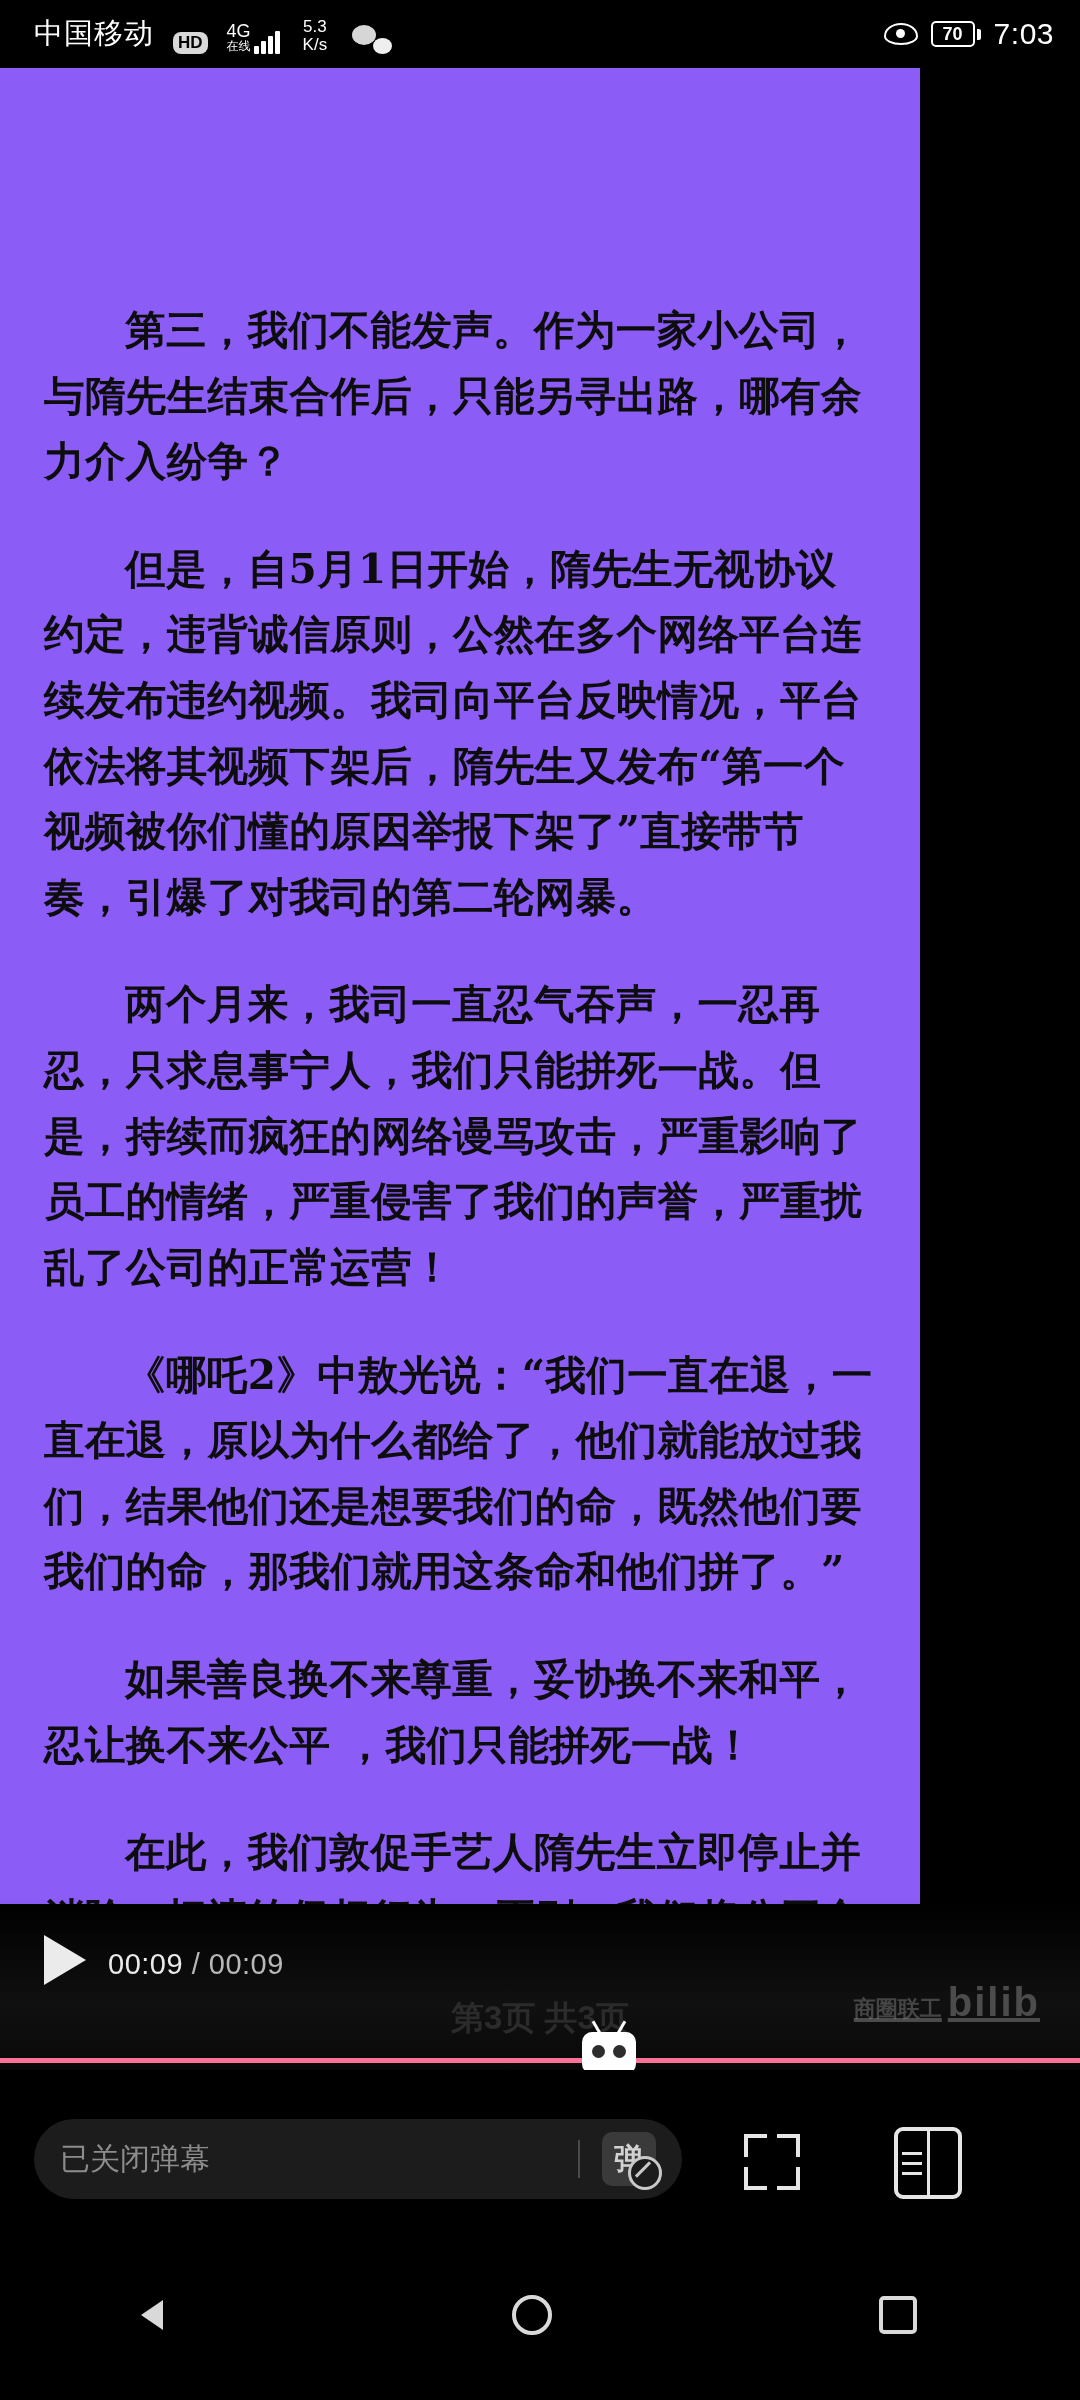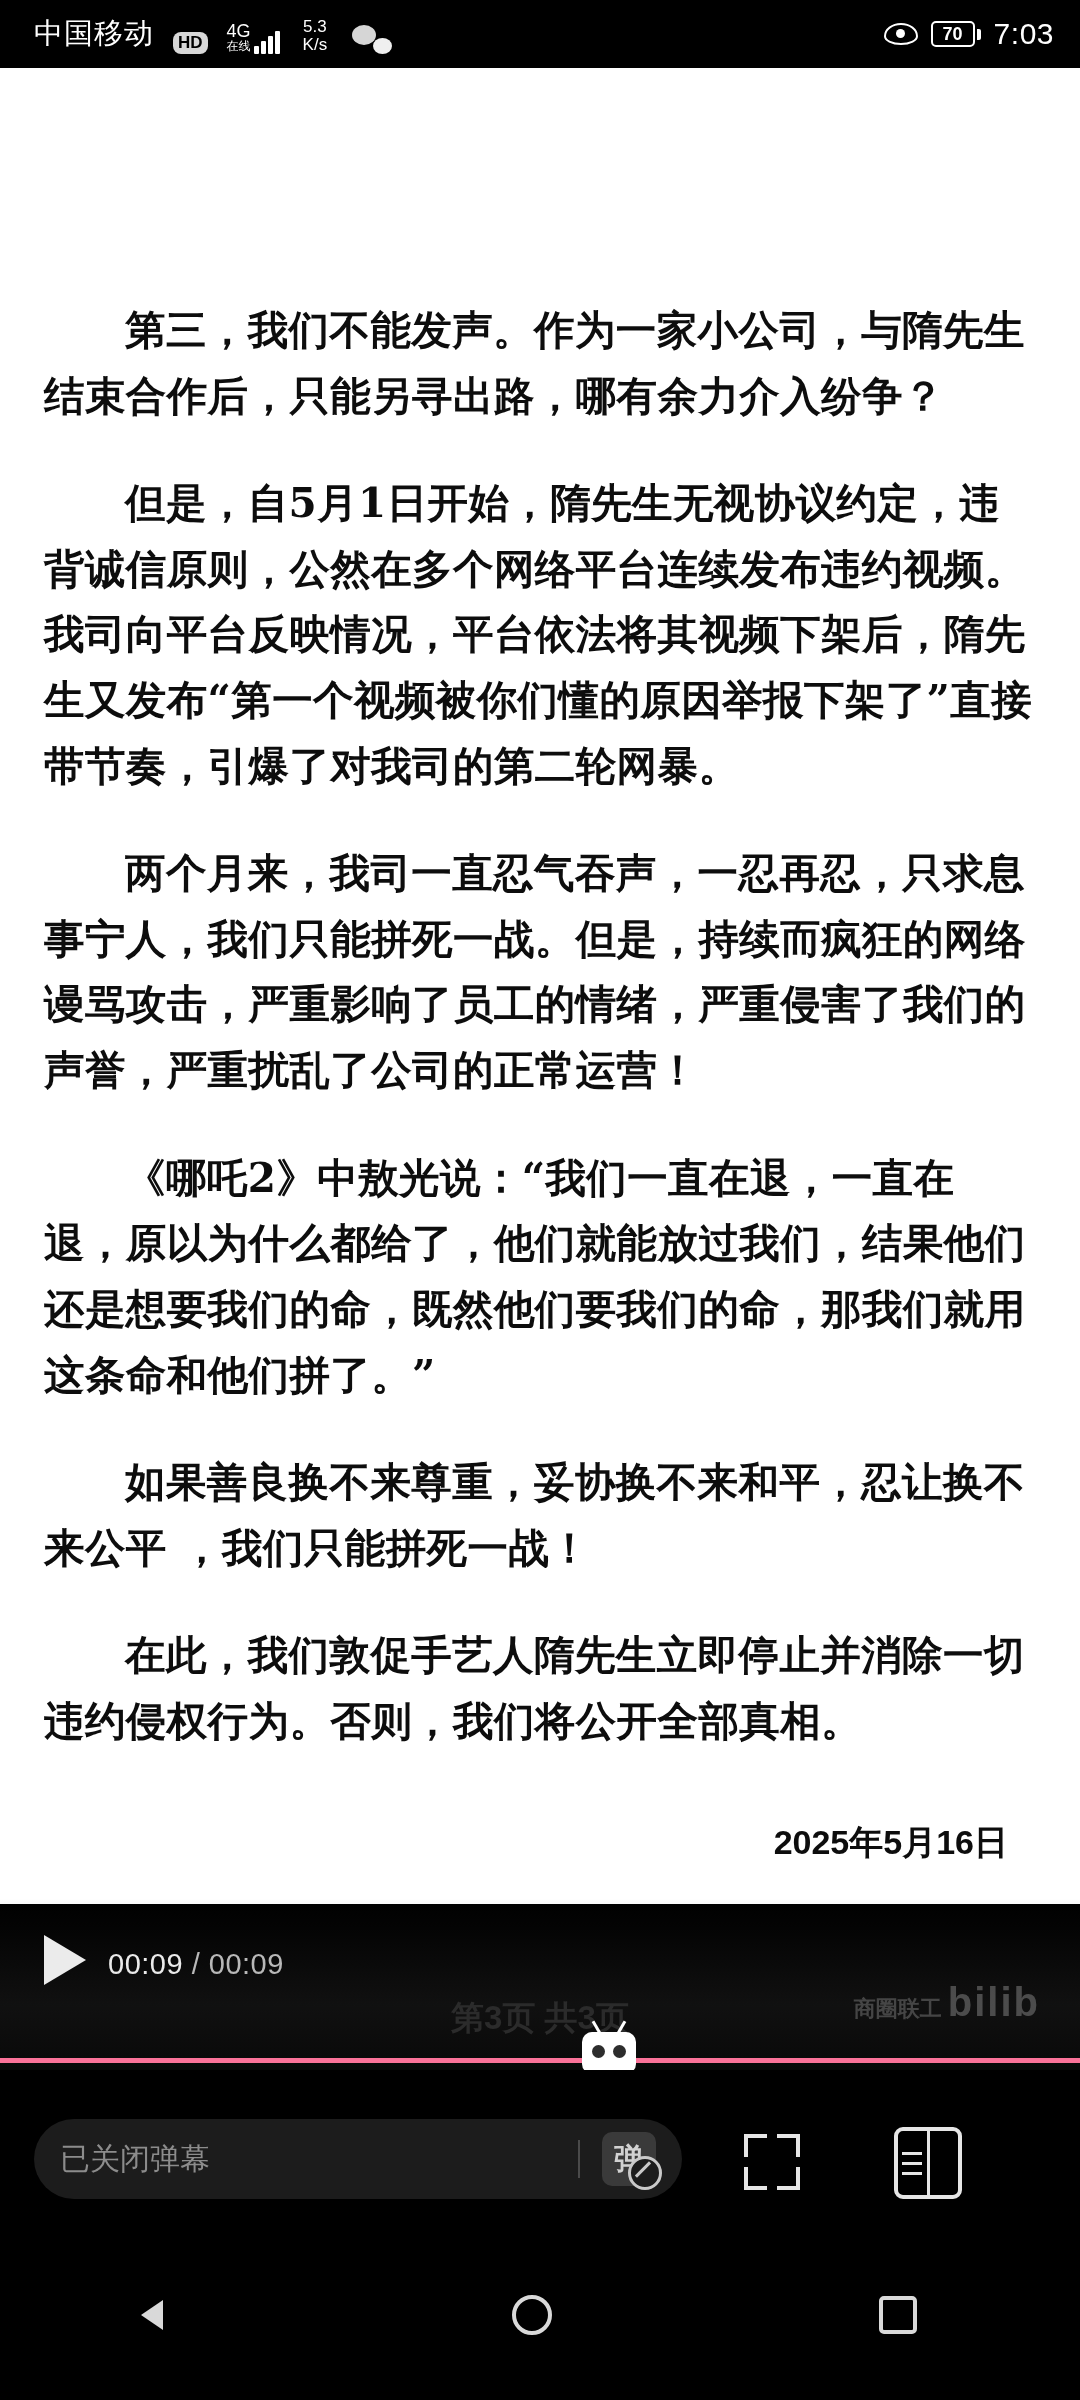--- a/index.html
+++ b/index.html
@@ -148,23 +148,23 @@
   }
   .clock {
     font-size: 30px;
     letter-spacing: 0.5px;
   }
 
   
   .doc {
     position: absolute;
     top: 68px; left: 0;
-    width: 1080px;
+    width: 920px;
     height: 1836px;
-    background: #ffffff;
+    background: #8b5cf6;
     color: #121212;
     box-sizing: border-box;
     padding: 230px 44px 0 44px;
     overflow: hidden;
   }
   .doc p {
     margin: 0 0 42px 0;
     font-family: "DejaVu Serif", serif;
     font-size: 40.5px;
     line-height: 1.62;
@@ -220,20 +220,21 @@
     color: #2b2b2b;
     font-weight: bold;
   }
   .watermark {
     position: absolute;
     right: 40px; top: 1980px;
     font-size: 40px;
     color: rgba(150,150,150,0.45);
     font-weight: bold;
     letter-spacing: 2px;
+    text-decoration: underline;
   }
   .watermark .wm-small {
     font-size: 22px;
     letter-spacing: 0;
     margin-right: 6px;
     color: rgba(150,150,150,0.40);
   }
 
   
   .progress-track {

